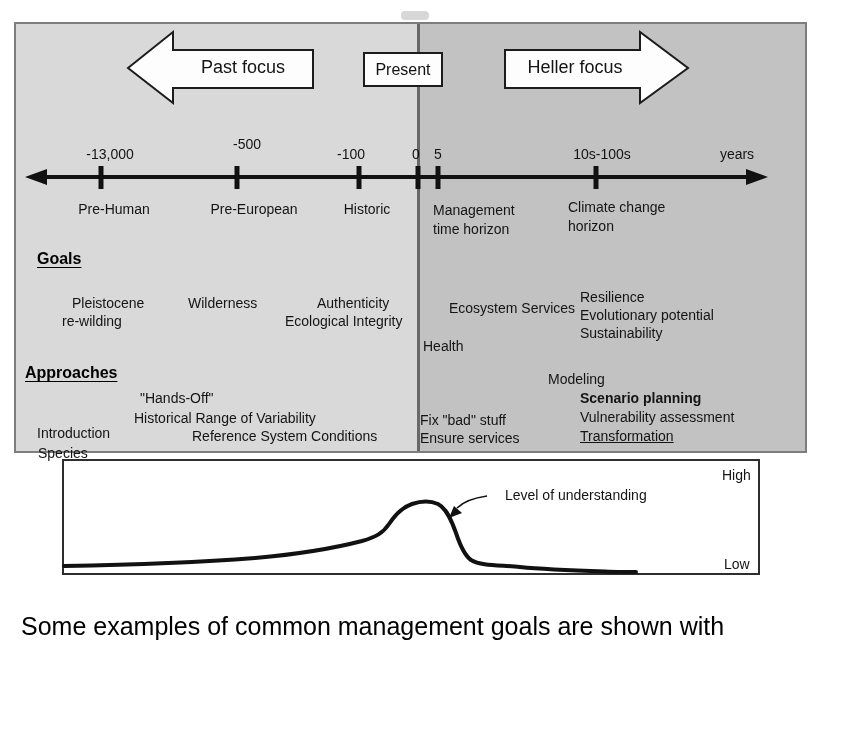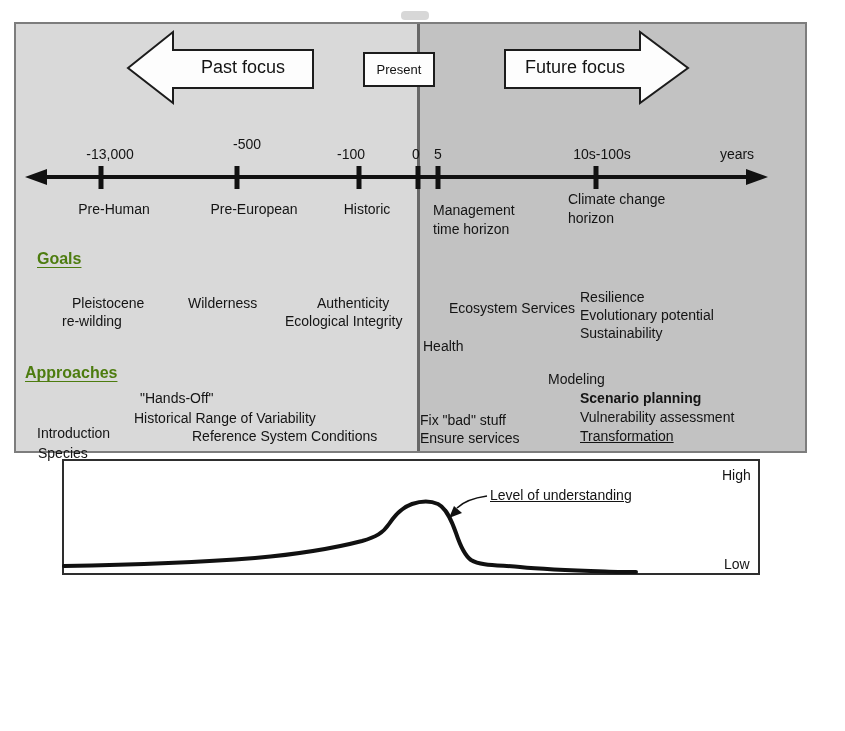--- a/index.html
+++ b/index.html
@@ -9,30 +9,30 @@
   
   #frame{left:14px;top:22px;width:793px;height:431px;background:#d9d9d9;
          border:2px solid #7d7d7d;box-sizing:border-box;z-index:1;}
   #panel-right{position:absolute;left:404px;top:0;right:0;bottom:0;background:#c2c2c2;}
   #divider{position:absolute;left:401px;top:0;width:3px;bottom:0;background:#686868;}
   #smudge{left:401px;top:11px;width:28px;height:9px;background:#cdcdcd;border-radius:4px;
           opacity:.8;z-index:0;}
   
   #shapes{left:0;top:0;z-index:2;pointer-events:none;}
   
-  #present-box{left:363px;top:52px;width:72px;height:35px;background:#fdfdfd;
+  #present-box{left:363px;top:52px;width:80px;height:35px;background:#fdfdfd;
                border:2px solid #1c1c1c;box-sizing:border-box;display:flex;
-               align-items:center;justify-content:center;z-index:3;font-size:13px;}
+               align-items:center;justify-content:center;z-index:3;font-size:16px;}
   #chart-box{left:62px;top:459px;width:698px;height:116px;background:#ffffff;
              border:2px solid #2e2e2e;box-sizing:border-box;z-index:1;}
   
   .t{position:absolute;font-size:14px;line-height:16px;white-space:nowrap;z-index:3;color:#141414;}
   .tc{transform:translateX(-50%);}
   .hd{position:absolute;font-size:16px;font-weight:bold;text-decoration:underline;
-      text-underline-offset:3px;white-space:nowrap;z-index:3;color:#4d7c0f;}
+      text-underline-offset:3px;white-space:nowrap;z-index:3;color:#000000;}
   .wrap{white-space:normal;line-height:19px;}
   .big{font-size:18px;}
   #caption{left:21px;top:610px;width:800px;z-index:3;font-size:25px;line-height:33px;color:#000;}
 </style>
 </head>
 <body>
 
 <div class="abs" id="smudge"></div>
 <div class="abs" id="frame">
   <div id="panel-right"></div>
@@ -71,35 +71,35 @@
        C 626 572, 632 572, 636 572" fill="none" stroke="#111" stroke-width="4" stroke-linecap="round" stroke-linejoin="round"></path>
 
   <path d="M 487 496 Q 466 499 457 508" fill="none" stroke="#111" stroke-width="1.6"></path>
   <polygon points="449,518 454,506 462,513" fill="#111"></polygon>
 </svg>
 
 <span class="t tc big" style="left:243px;top:59px;">Past focus</span>
 <div class="abs" id="present-box">
   <span>Present</span>
 </div>
-<span class="t tc big" style="left:575px;top:59px;">Future focus</span>
+<span class="t tc big" style="left:575px;top:59px;">Heller focus</span>
 
 <span class="t tc" style="left:110px;top:146px;">-13,000</span>
 <span class="t tc" style="left:247px;top:136px;">-500</span>
 <span class="t tc" style="left:351px;top:146px;">-100</span>
 <span class="t tc" style="left:416px;top:146px;">0</span>
 <span class="t tc" style="left:438px;top:146px;">5</span>
 <span class="t tc" style="left:602px;top:146px;">10s-100s</span>
 <span class="t tc" style="left:737px;top:146px;">years</span>
 
 <span class="t tc" style="left:114px;top:201px;">Pre-Human</span>
 <span class="t tc" style="left:254px;top:201px;">Pre-European</span>
 <span class="t tc" style="left:367px;top:201px;">Historic</span>
 <span class="t wrap" style="left:433px;top:201px;width:112px;">Management time horizon</span>
-<span class="t wrap" style="left:568px;top:190px;width:122px;">Climate change horizon</span>
+<span class="t wrap" style="left:568px;top:198px;width:122px;">Climate change horizon</span>
 
 <span class="hd" style="left:37px;top:250px;">Goals</span>
 <span class="t" style="left:72px;top:295px;">Pleistocene</span>
 <span class="t" style="left:62px;top:313px;">re-wilding</span>
 <span class="t" style="left:188px;top:295px;">Wilderness</span>
 <span class="t" style="left:317px;top:295px;">Authenticity</span>
 <span class="t" style="left:285px;top:313px;">Ecological Integrity</span>
 <span class="t" style="left:421px;top:300px;padding-left:28px;">Ecosystem Services</span>
 <span class="t" style="left:423px;top:338px;">Health</span>
 <span class="t" style="left:580px;top:289px;">Resilience</span>
@@ -114,16 +114,17 @@
 <span class="t" style="left:192px;top:428px;">Reference System Conditions</span>
 <span class="t" style="left:420px;top:412px;">Fix "bad" stuff</span>
 <span class="t" style="left:420px;top:430px;">Ensure services</span>
 <span class="t" style="left:548px;top:371px;">Modeling</span>
 <span class="t" style="left:580px;top:390px;font-weight:bold;">Scenario planning</span>
 <span class="t" style="left:580px;top:409px;">Vulnerability assessment</span>
 <span class="t" style="left:580px;top:428px;text-decoration:underline;">Transformation</span>
 
 <span class="t" style="left:722px;top:467px;">High</span>
 <span class="t" style="left:724px;top:556px;">Low</span>
-<span class="t" style="left:490px;top:487px;text-decoration:underline;">Level of understanding</span>
+<span class="t" style="left:505px;top:487px;">Level of understanding</span>
 
 <div class="abs" id="caption">
+  <div>Some examples of common management goals are shown with</div>
 </div>
 
 </body></html>

